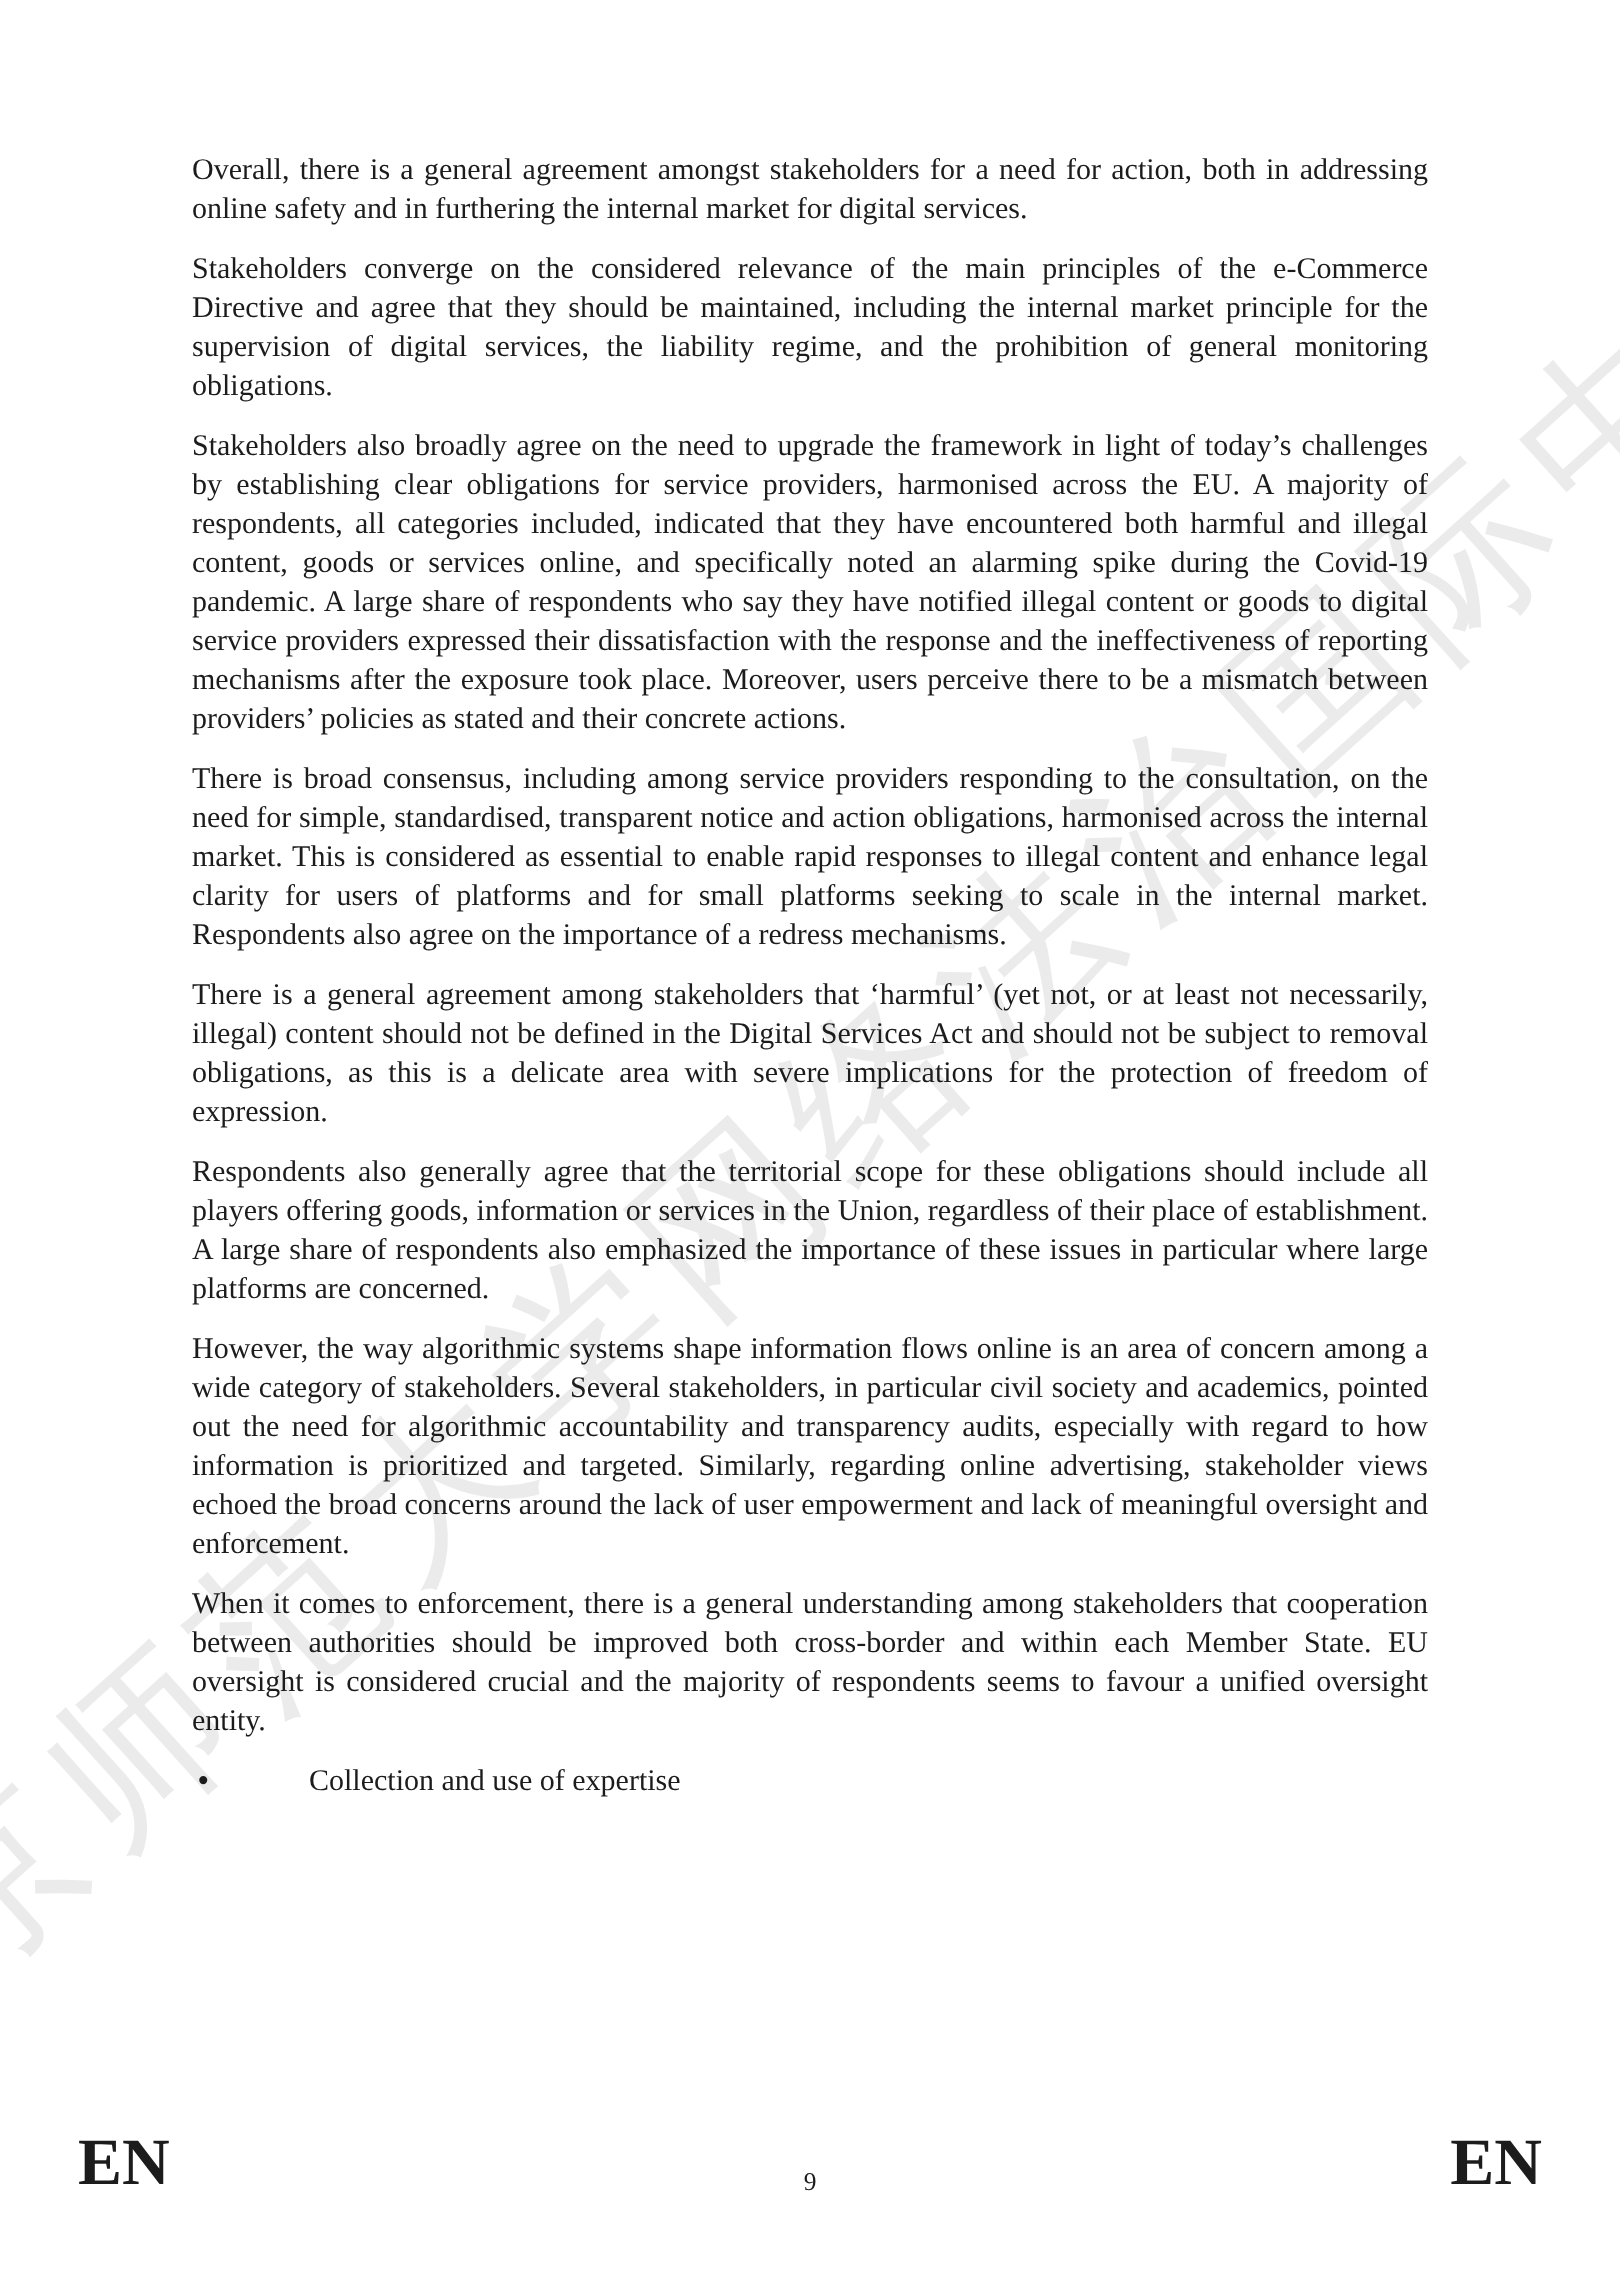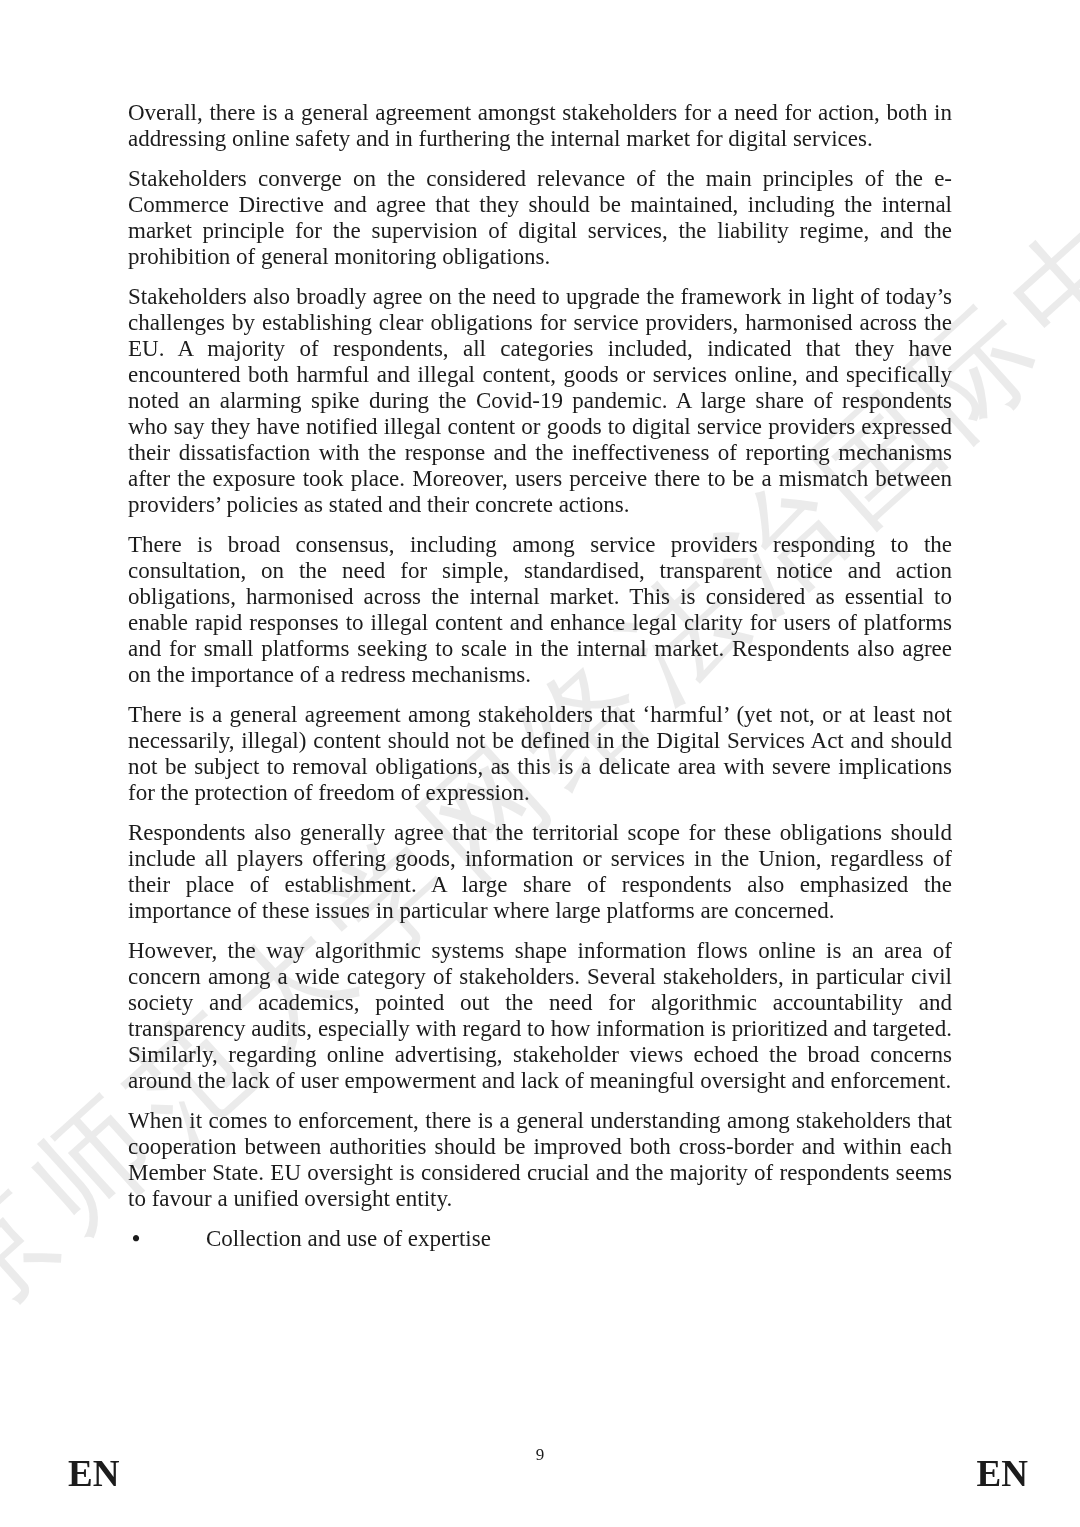--- a/index.html
+++ b/index.html
@@ -29,21 +29,21 @@
     pointer-events: none;
     user-select: none;
     z-index: 1;
   }
   .content {
     position: absolute;
     left: 128px;
     top: 100px;
     width: 824px;
     z-index: 2;
-    font-size: 23px;
+    font-size: 20px;
     line-height: 26px;
     text-align: justify;
   }
   .content p {
     margin: 0 0 14px 0;
   }
   .bullet-row {
     display: flex;
     align-items: baseline;
     margin: 6px 0 10px 4px;
@@ -51,26 +51,25 @@
   .bullet-char {
     width: 74px;
     flex: 0 0 74px;
     font-weight: bold;
   }
   .bullet-heading {
     font-weight: normal;
   }
   .footer-en {
     position: absolute;
-    bottom: 32px;
-    font-size: 37px;
+    bottom: 60px;
+    font-size: 44px;
     font-weight: bold;
     z-index: 2;
     font-family: "Liberation Serif", "DejaVu Serif", serif;
-    margin-left: 16px;
   }
   .footer-en.left { left: 52px; }
   .footer-en.right { right: 52px; }
   .page-number {
     position: absolute;
     bottom: 62px;
     left: 0;
     width: 100%;
     text-align: center;
     font-size: 17px;

